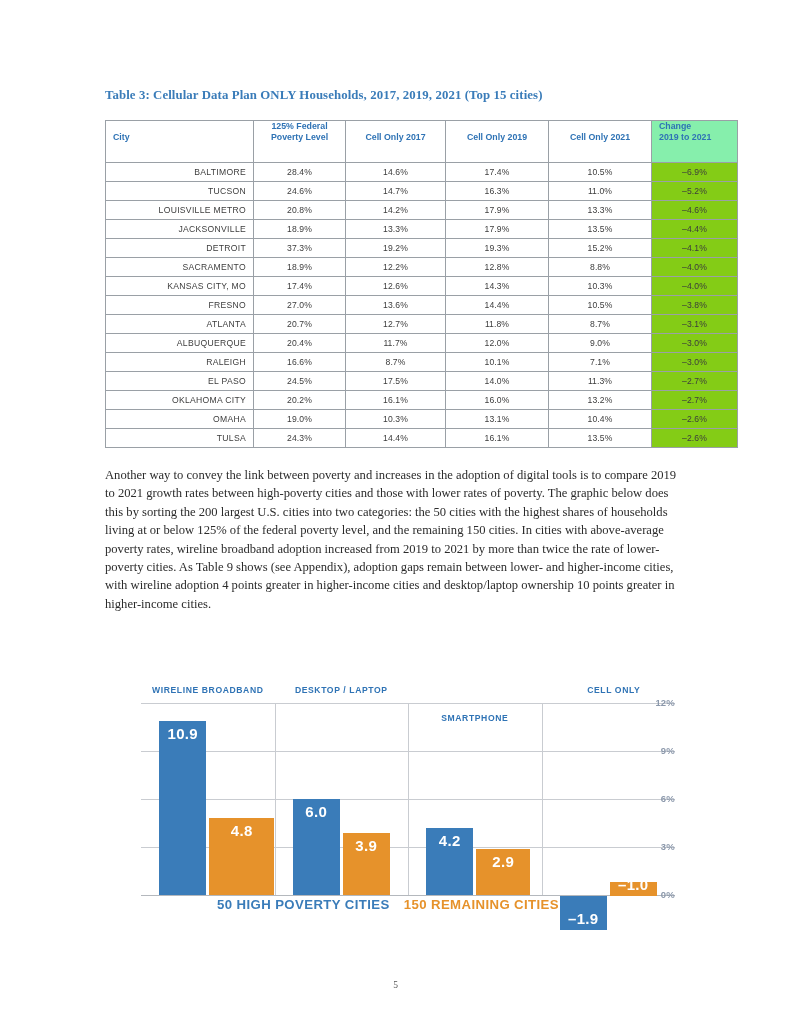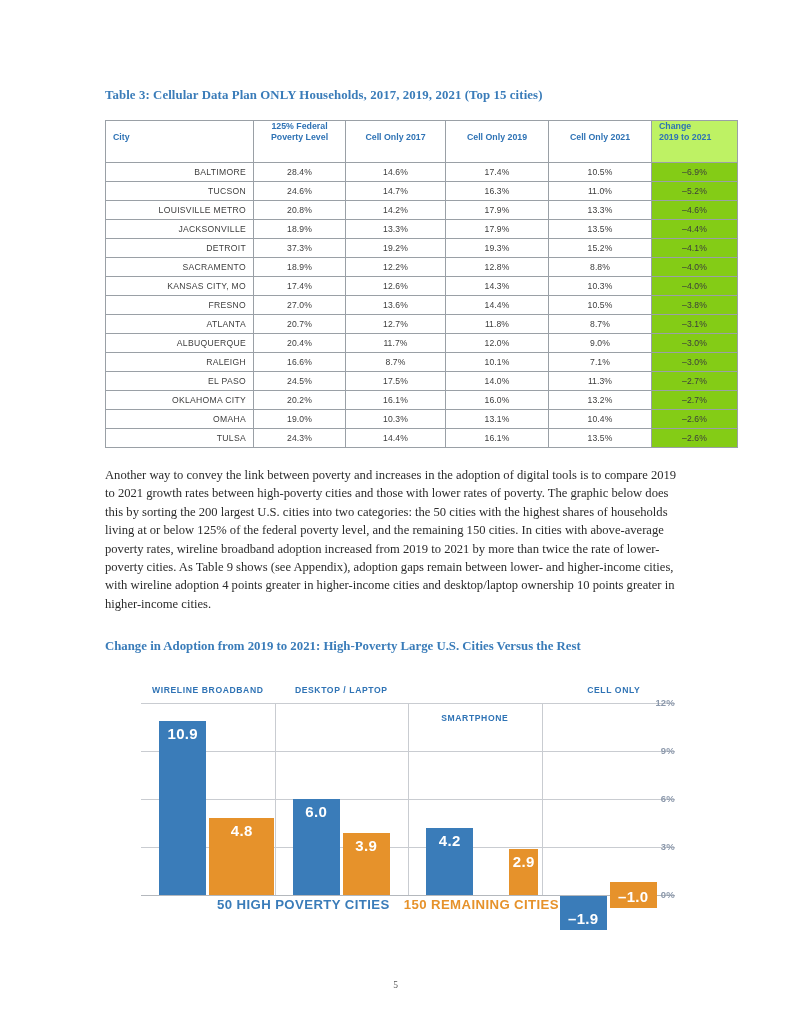--- a/index.html
+++ b/index.html
@@ -47,21 +47,21 @@
     font-weight: bold;
     font-size: 8.8px;
     text-align: left;
     height: 37px;
     vertical-align: bottom;
     padding-bottom: 18px;
     line-height: 1.28;
   }
   .data-table thead th.num { text-align: center; }
   .data-table thead th.chg {
-    background: #bef264;
+    background: #86efac;
     text-align: left;
   }
   .data-table tbody td {
     height: 19px;
     color: #3c3c3c;
     text-align: center;
     letter-spacing: 0.1px;
   }
   .data-table tbody td.city {
     text-align: right;
@@ -349,21 +349,20 @@
           <td>14.4%</td>
           <td>16.1%</td>
           <td>13.5%</td>
           <td class="chg">–2.6%</td>
         </tr>
       </tbody>
   </table>
 
   <div class="body-text">Another way to convey the link between poverty and increases in the adoption of digital tools is to compare 2019 to 2021 growth rates between high-poverty cities and those with lower rates of poverty. The graphic below does this by sorting the 200 largest U.S. cities into two categories: the 50 cities with the highest shares of households living at or below 125% of the federal poverty level, and the remaining 150 cities. In cities with above-average poverty rates, wireline broadband adoption increased from 2019 to 2021 by more than twice the rate of lower-poverty cities. As Table 9 shows (see Appendix), adoption gaps remain between lower- and higher-income cities, with wireline adoption 4 points greater in higher-income cities and desktop/laptop ownership 10 points greater in higher-income cities.</div>
 
-  <div class="chart-title">Change in Adoption from 2019 to 2021: High-Poverty Large U.S. Cities Versus the Rest</div>
 
   <div class="chart">
     <div class="plot">
       <div>
           <div class="gridline base" style="top: 215px;"></div>
           <div class="gridline" style="top: 167px;"></div>
           <div class="gridline" style="top: 119px;"></div>
           <div class="gridline" style="top: 71px;"></div>
           <div class="gridline" style="top: 23px;"></div>
         </div>
@@ -387,27 +386,27 @@
           </div>
           <div class="bar blue" style="left: 151.75px; width: 47px; height: 96px;">
             <span class="val">6.0</span>
           </div>
           <div class="bar orange" style="left: 201.75px; width: 47px; height: 62.4px;">
             <span class="val">3.9</span>
           </div>
           <div class="bar blue" style="left: 285.25px; width: 47px; height: 67.2px;">
             <span class="val">4.2</span>
           </div>
-          <div class="bar orange" style="left: 335.25px; width: 29px; height: 46.4px; margin-left: 33px;">
+          <div class="bar orange" style="left: 335.25px; width: 54px; height: 46.4px;">
             <span class="val">2.9</span>
           </div>
           <div class="bar blue neg" style="left: 418.75px; width: 47px; height: 34px; top: 216px;">
             <span class="val">–1.9</span>
           </div>
-          <div class="bar orange neg" style="left: 468.75px; width: 47px; height: 26px; top: 202px;">
+          <div class="bar orange neg" style="left: 468.75px; width: 47px; height: 14px; top: 202px;">
             <span class="val">–1.0</span>
           </div>
         </div>
       <div class="legend">
         <span class="l-high">50 HIGH POVERTY CITIES</span>
         <span class="l-rest">150 REMAINING CITIES</span>
       </div>
     </div>
     <div>
         <div class="ylabel" style="top: 209px;">0%</div>

